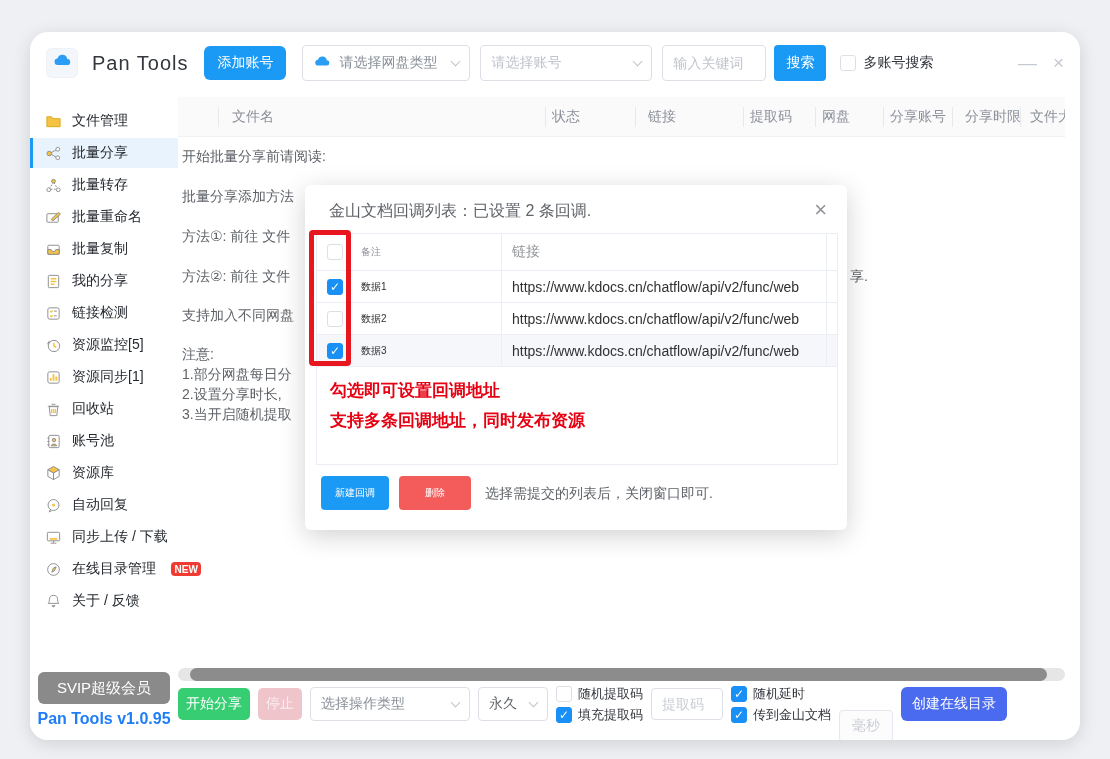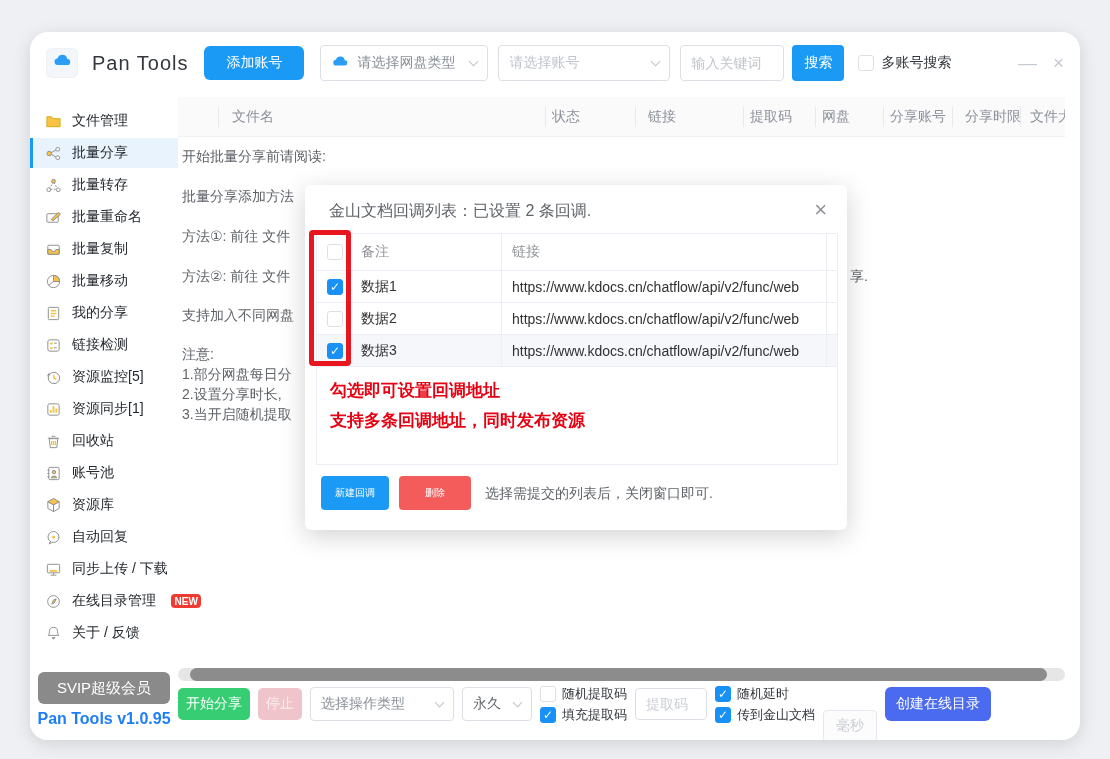--- a/index.html
+++ b/index.html
@@ -8,21 +8,21 @@
             border-radius:18px; box-shadow:0 4px 18px rgba(0,0,0,.13); overflow:hidden; }
 
   
   .hdr { position:absolute; left:0; top:0; right:0; height:62px; display:flex; align-items:center; padding:0 16px; }
   .logo-box { width:32px; height:30px; border-radius:6px; background:#f3f7fc; box-shadow:0 0 0 1px #eef1f5 inset;
               display:flex; align-items:center; justify-content:center; }
   .app-title { font-size:20px; color:#33373d; margin-left:14px; letter-spacing:1px; }
   .btn { border:none; cursor:pointer; display:inline-flex; align-items:center; justify-content:center;
          font-size:14px; border-radius:5px; color:#fff; }
   .btn-blue { background:#1b9af5; }
-  .add-account { height:34px; padding:0 22px; margin-left:16px; border-radius:6px; }
+  .add-account { height:34px; padding:0 13px; margin-left:16px; border-radius:6px; }
   .dd { height:36px; border:1px solid #dcdfe6; border-radius:4px; display:flex; align-items:center;
         padding:0 10px; font-size:14px; color:#8a9099; background:#fff; position:relative; }
   .dd .chev { margin-left:auto; }
   .chev { width:7px; height:7px; border-right:1.6px solid #c0c4cc; border-bottom:1.6px solid #c0c4cc;
           transform:rotate(45deg); display:inline-block; margin-top:-4px; }
   .dd-disk { width:168px; margin-left:16px; gap:8px; }
   .dd-acct { width:172px; margin-left:10px; }
   .inp { height:36px; border:1px solid #dcdfe6; border-radius:4px; padding:0 10px; font-size:14px; color:#303133; }
   .inp::placeholder { color:#c0c4cc; }
   .kw { width:104px; margin-left:10px; }
@@ -60,39 +60,39 @@
   .modal { position:absolute; left:275px; top:153px; width:542px; height:345px; background:#fff; z-index:20;
            border-radius:6px; box-shadow:0 6px 26px rgba(0,0,0,.18); }
   .modal-title { position:absolute; left:24px; top:16px; font-size:16px; color:#5f6368; }
   .modal-close { position:absolute; right:20px; top:12px; font-size:22px; color:#909399; cursor:pointer; }
   .mtable { position:absolute; left:11px; top:48px; width:522px; height:232px; border:1px solid #ebeef5; }
   .mrow { display:flex; align-items:center; border-bottom:1px solid #ebeef5; }
   .mrow.head { height:37px; color:#909399; }
   .mrow.body { height:32px; color:#303133; }
   .mrow.alt { background:#f5f7fa; }
   .c-cb { width:36px; display:flex; justify-content:center; }
-  .c-rm { width:148px; padding-left:8px; font-size:14px; }
+  .c-rm { width:148px; padding-left:8px; font-size:10px; }
   .c-lk { flex:1; padding-left:10px; font-size:14px; border-left:1px solid #ebeef5; align-self:stretch;
           display:flex; align-items:center; white-space:nowrap; overflow:hidden; }
   .c-end { width:11px; align-self:stretch; border-left:1px solid #ebeef5; }
   .red-rect { position:absolute; left:4px; top:45px; width:42px; height:136px; border:5px solid #e8161f;
               border-radius:4px; z-index:5; pointer-events:none; }
   .red-note { position:absolute; left:25px; font-size:17px; font-weight:bold; color:#e60012; white-space:nowrap; }
   .m-btn { position:absolute; top:291px; height:34px; border-radius:4px; font-size:10px; }
   .m-new { left:16px; width:68px; }
   .m-del { left:94px; width:72px; background:#f45b5b; }
   .m-hint { position:absolute; left:180px; top:300px; font-size:14px; color:#5f6368; }
 
   
   .hscroll { position:absolute; left:148px; top:636px; width:887px; height:13px; background:#e6e6e6; border-radius:7px; }
   .hthumb { position:absolute; left:12px; top:0; width:857px; height:13px; background:#8c8c8c; border-radius:7px; cursor:pointer; }
   .footer { position:absolute; left:148px; top:654px; width:892px; height:36px; display:flex; align-items:center; gap:8px; }
   .f-start { width:72px; height:32px; background:#36cd73; border-radius:5px; }
   .f-stop { width:44px; height:32px; background:#efc5cb; color:#fbeef0; border-radius:5px; }
-  .f-dd1 { width:144px; height:34px; }
+  .f-dd1 { width:160px; height:34px; }
   .f-dd2 { width:70px; height:34px; color:#5f6368; }
   .cb-col { display:flex; flex-direction:column; gap:3px; }
   .cb-line { display:flex; align-items:center; gap:6px; font-size:13px; color:#33373d; white-space:nowrap; }
   .f-code { width:72px; height:32px; background:#fff; }
   .f-code::placeholder { color:#c9cdd4; }
   .f-ms { width:54px; height:32px; border:1px solid #e4e7ed; border-radius:4px; background:#fcfcfd; color:#c9cdd4;
           font-size:14px; display:flex; align-items:center; justify-content:center;margin-top:44px; }
   .f-create { width:106px; height:34px; background:#4a6af0; border-radius:6px; }
 </style>
 </head>
@@ -176,30 +176,20 @@
       <span>批量重命名</span>
     </div>
     <div class="side-item">
       <span class="si">
           <svg width="17" height="17" viewBox="0 0 18 18">
             <rect x="3" y="4.5" width="12" height="9.5" rx="1" fill="#fff" stroke="#8c8c8c"></rect>
             <path d="M3 9h3.5l1 2h3l1-2H15v5H3z" fill="#f6c344" stroke="#8c8c8c"></path>
           </svg>
         </span>
       <span>批量复制</span>
-    </div>
-    <div class="side-item">
-      <span class="si">
-          <svg width="17" height="17" viewBox="0 0 18 18">
-            <circle cx="9" cy="9" r="6.5" fill="#fff" stroke="#8c8c8c"></circle>
-            <path d="M9 9V2.5A6.5 6.5 0 0 1 15.5 9z" fill="#f6c344" stroke="#8c8c8c"></path>
-            <path d="M9 9L4 13" stroke="#8c8c8c"></path>
-          </svg>
-        </span>
-      <span>批量移动</span>
     </div>
     <div class="side-item">
       <span class="si">
           <svg width="17" height="17" viewBox="0 0 18 18">
             <rect x="3.5" y="2.5" width="11" height="13" rx="1" fill="#fff" stroke="#8c8c8c"></rect>
             <path d="M6 6h6M6 9h6M6 12h4" stroke="#f6c344" stroke-width="1.6"></path>
           </svg>
         </span>
       <span>我的分享</span>
     </div>

